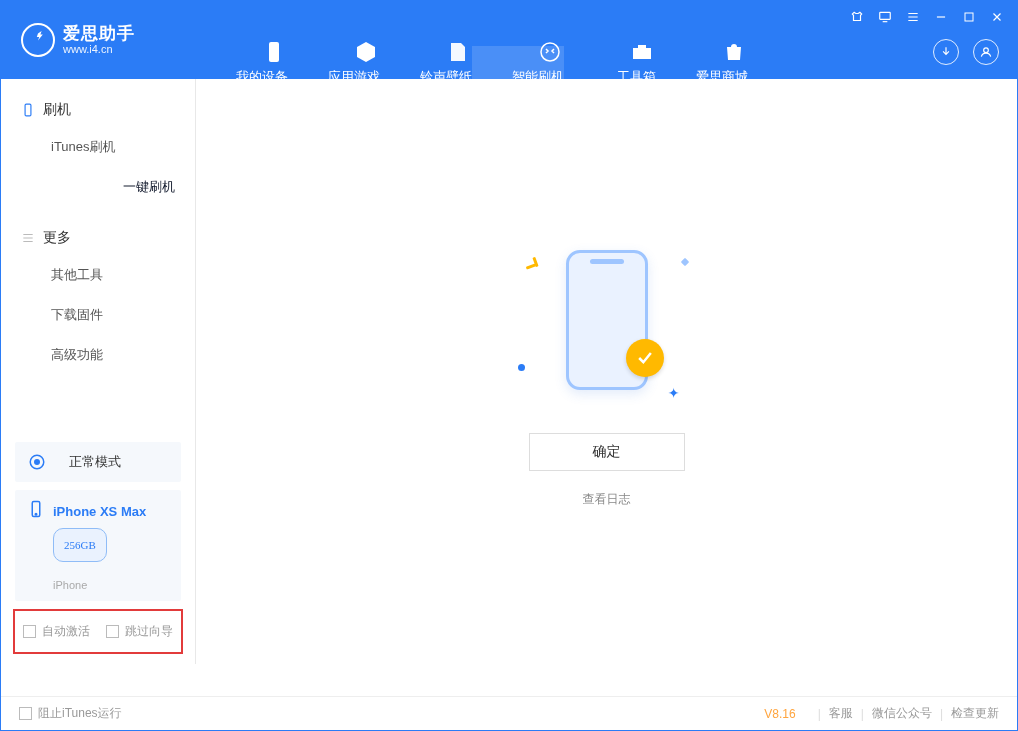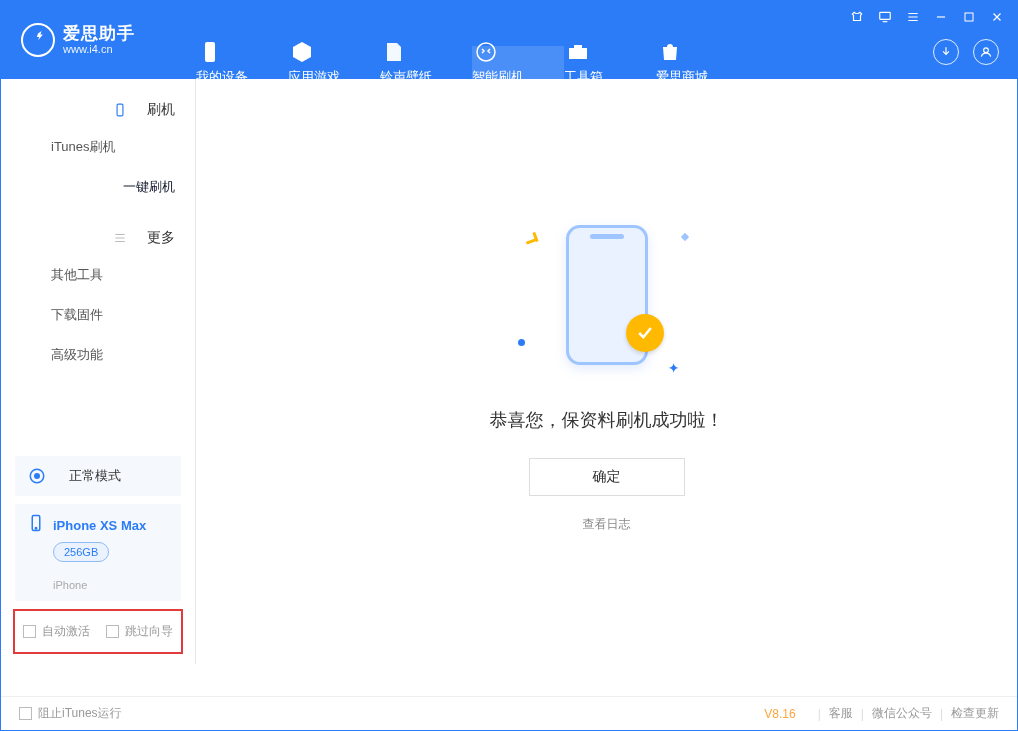--- a/index.html
+++ b/index.html
@@ -9,47 +9,47 @@
 
 .header { height: 78px; background: linear-gradient(to right, #2b7cf6, #2b7cf6); display: flex; align-items: center; position: relative; }
 .logo-area { display: flex; align-items: center; width: 195px; padding-left: 20px; height: 100%; }
 .logo-circle { width: 34px; height: 34px; border: 2px solid #fff; border-radius: 50%; display: flex; align-items: center; justify-content: center; margin-right: 8px; }
 .logo-circle svg { fill: #fff; }
 .logo-text { color: #fff; display: flex; flex-direction: column; }
 .logo-text .title { font-size: 17px; font-weight: bold; letter-spacing: 1px; line-height: 1.1; }
 .logo-text .sub { font-size: 11px; opacity: 0.9; }
 
 .nav { display: flex; height: 100%; }
-.nav-item { width: 92px; display: flex; flex-direction: column; align-items: flex-start; justify-content: center; color: #fff; font-size: 13px; cursor: pointer; position: relative; gap: 4px; margin-top: 45px; }
+.nav-item { width: 92px; display: flex; flex-direction: column; align-items: flex-end; justify-content: center; color: #fff; font-size: 13px; cursor: pointer; position: relative; gap: 4px; margin-top: 45px; }
 .nav-item.active { background: rgba(255,255,255,0.15); }
 .nav-icon { width: 28px; height: 28px; display: flex; align-items: center; justify-content: center; }
 .nav-icon svg { fill: #fff; width: 24px; height: 24px; }
 
 .window-controls { position: absolute; right: 12px; top: 8px; display: flex; gap: 12px; align-items: center; }
 .window-controls span { color: #fff; font-size: 14px; cursor: pointer; display: inline-flex; align-items: center; justify-content: center; width: 16px; height: 16px; }
 .header-bottom-icons { position: absolute; right: 18px; bottom: 14px; display: flex; gap: 14px; }
 .circ-btn { width: 26px; height: 26px; border: 1.5px solid rgba(255,255,255,0.85); border-radius: 50%; display: flex; align-items: center; justify-content: center; cursor: pointer; }
 .circ-btn svg { stroke: #fff; fill: none; width: 14px; height: 14px; }
 
 
 .body { flex: 1; display: flex; min-height: 0; }
 .sidebar { width: 195px; border-right: 1px solid #e8e8e8; display: flex; flex-direction: column; background: #fff; }
 .sidebar-scroll { flex: 1; padding-top: 14px; overflow: hidden; }
-.side-group-header { display: flex; align-items: center; gap: 20px; padding: 8px 20px; color: #333; font-size: 14px; font-weight: 500; justify-content: flex-end; }
+.side-group-header { display: flex; align-items: center; gap: 8px; padding: 8px 20px; color: #333; font-size: 14px; font-weight: 500; }
 .side-group-header .gicon { width: 14px; height: 14px; display: inline-flex; align-items: center; justify-content: center; }
 .side-item { padding: 11px 20px 11px 50px; font-size: 13px; color: #555; cursor: pointer; }
 .side-item.active { color: #0f172a; text-align: right; }
 
 .device-panels { padding: 0 14px 0 14px; }
 .panel { background: #f5f8fc; border-radius: 2px; padding: 10px 12px; margin-bottom: 8px; display: flex; align-items: center; gap: 22px; font-size: 13px; color: #333; }
 .panel .picon { width: 20px; height: 20px; display: flex; align-items: center; justify-content: center; }
 .device-panel { background: #f5f8fc; border-radius: 2px; padding: 10px 12px; margin-bottom: 8px; }
 .device-panel .top { display: flex; align-items: center; gap: 8px; }
 .device-name { font-size: 13px; font-weight: bold; color: #2b7cf6; }
-.badge { display: inline-block; border: 1px solid #8fbcf7; color: #2b7cf6; background: #eaf2fe; border-radius: 10px; padding: 3px 10px; font-size: 11px; margin-top: 6px; margin-left: 26px; }
+.badge { display: inline-block; border: 1px solid #8fbcf7; color: #2b7cf6; background: #eaf2fe; border-radius: 10px; padding: 10px 10px; font-size: 11px; margin-top: 6px; margin-left: 26px; font-family: Liberation Serif, serif; }
 .device-type { font-size: 11px; color: #aaa; margin-top: 17px; margin-left: 26px; }
 
 .red-box { border: 2px solid #e23b3b; margin: 0 12px 10px 12px; padding: 12px 8px; display: flex; gap: 16px; align-items: center; }
 .cb-wrap { display: flex; align-items: center; gap: 6px; font-size: 12px; color: #999; }
 .checkbox { width: 13px; height: 13px; border: 1px solid #bbb; background: #fff; }
 
 
 .main { flex: 1; position: relative; display: flex; flex-direction: column; align-items: center; justify-content: center; }
 .success-block { text-align: center; }
 .illustration { width: 190px; height: 170px; margin: 0 auto 28px; position: relative; display: flex; align-items: center; justify-content: center; }
@@ -265,21 +265,20 @@
           <span class="spark s2"></span>
           <span class="spark s3"></span>
           <span class="s4">✦</span>
           <div class="phone"></div>
           <div class="check-circle">
             <svg viewBox="0 0 24 24">
                 <path d="M5 12l5 5 9-11"></path>
               </svg>
           </div>
         </div>
-        <div class="success-title">恭喜您，保资料刷机成功啦！</div>
         <button class="confirm-btn">确定</button>
         <a class="view-log">查看日志</a>
       </div>
     </div>
   </div>
 
   <div class="statusbar">
     <div class="left">
       <label class="cb-wrap">
         <span class="checkbox"></span>

